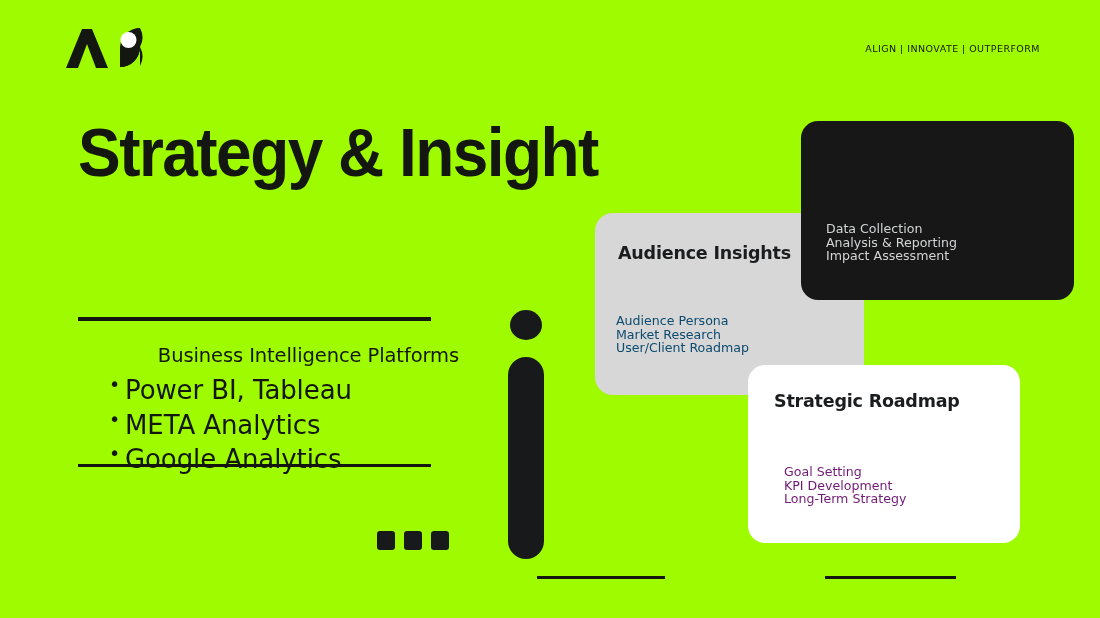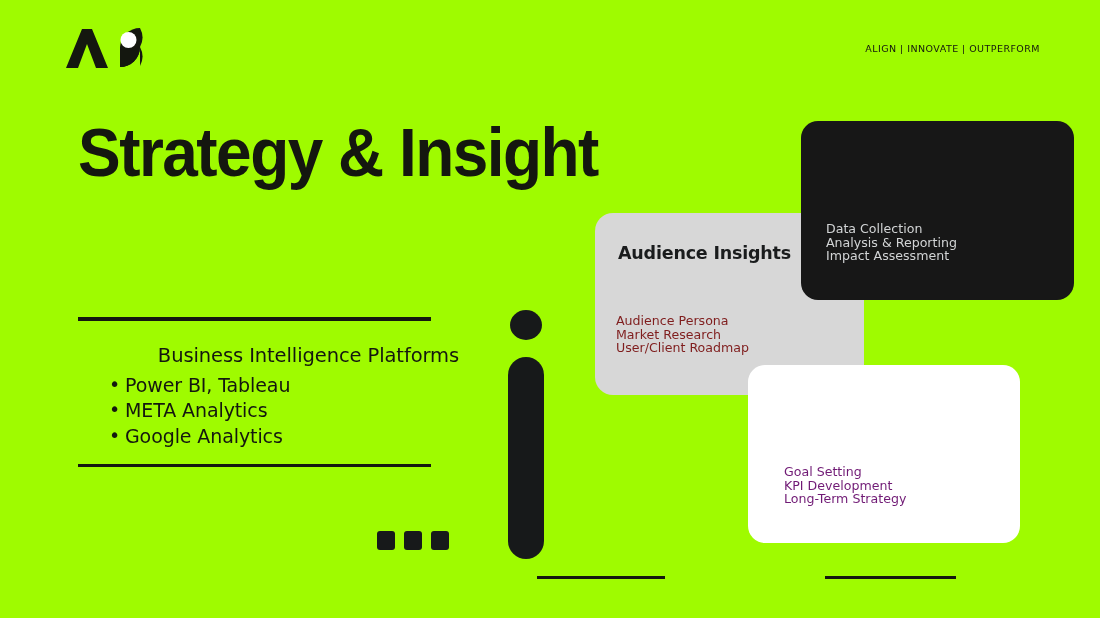--- a/index.html
+++ b/index.html
@@ -86,21 +86,21 @@
     line-height: 1.25;
     text-align: right;
   }
   #bi-list {
     margin: 5px 0 0 0;
     padding: 0 0 0 30px;
     list-style: none;
   }
   #bi-list li {
     position: relative;
-    font-size: 19px;
+    font-size: 26px;
     font-family: "DejaVu Sans", sans-serif;
     line-height: 1.32;
     letter-spacing: -0.1px;
     padding-left: 16px;
   }
   #bi-list li::before {
     content: "\2022";
     position: absolute;
     left: 0;
     top: -1px;
@@ -186,21 +186,21 @@
   #card-audience .card-title {
     position: absolute;
     left: 23px;
     top: 30px;
     color: #1a1c1d;
   }
   #card-audience .card-lines {
     position: absolute;
     left: 21px;
     top: 101px;
-    color: #7f1d1d;
+    color: #0c4a6e;
   }
 
   
   #card-mission {
     left: 801px;
     top: 121px;
     width: 273px;
     height: 179px;
     background: #171717;
     border-radius: 17px;
@@ -295,20 +295,21 @@
 
   <div class="card" id="card-mission">
     <div class="card-lines">
       <div>Data Collection</div>
       <div>Analysis &amp; Reporting</div>
       <div>Impact Assessment</div>
     </div>
   </div>
 
   <div class="card" id="card-roadmap">
+    <div class="card-title">Strategic Roadmap</div>
     <div class="card-lines">
       <div>Goal Setting</div>
       <div>KPI Development</div>
       <div>Long-Term Strategy</div>
     </div>
   </div>
 
 </div>
 
 </body></html>

